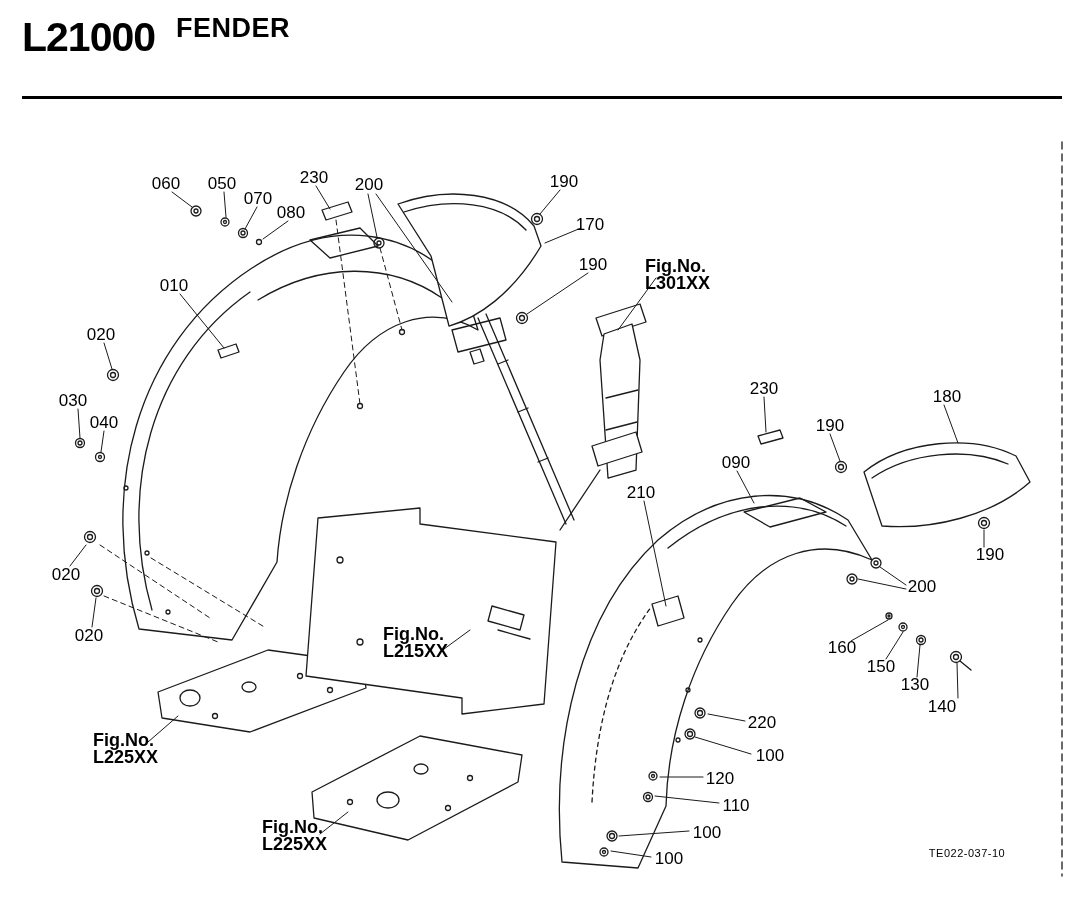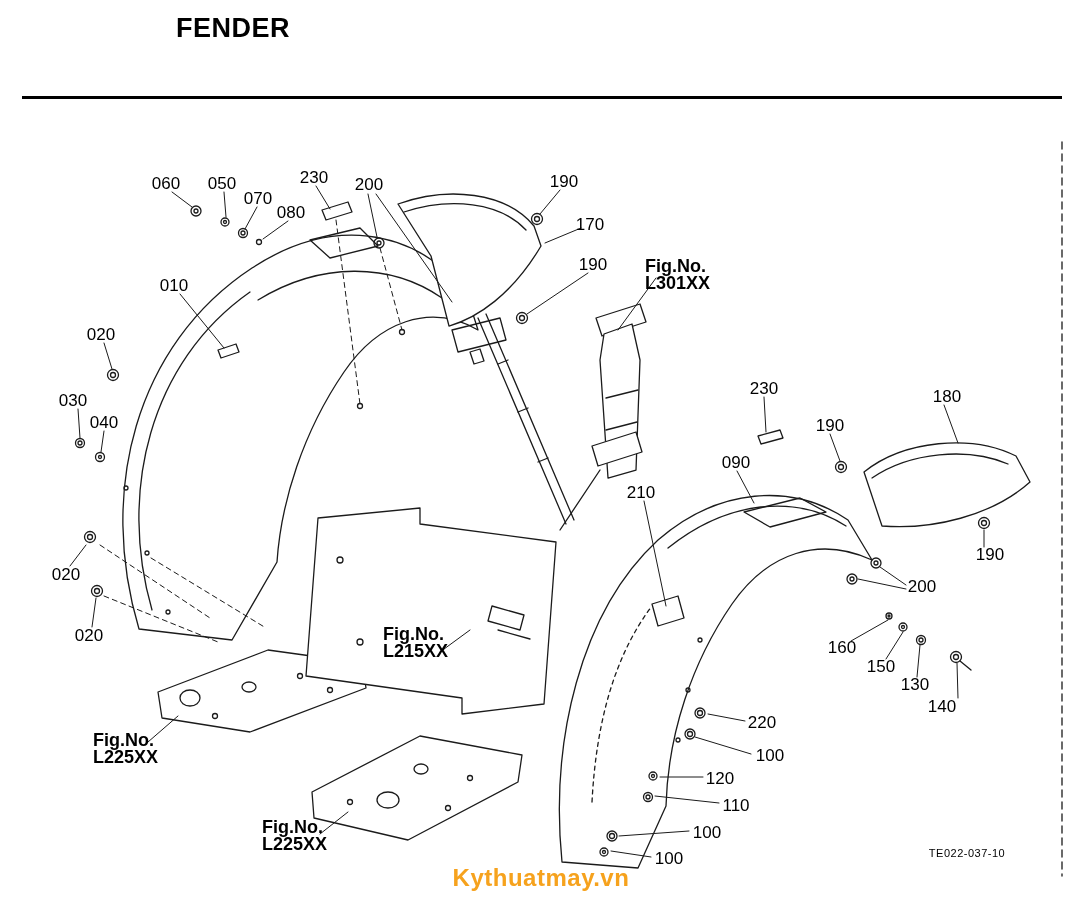--- a/index.html
+++ b/index.html
@@ -18,20 +18,21 @@
   .drawcode{position:absolute;transform:translate(-50%,-50%);font-size:11px;letter-spacing:.5px;}
   .watermark{position:absolute;transform:translate(-50%,-50%);font-size:24px;font-weight:bold;
              color:#f6a21d;letter-spacing:.5px;}
   svg{position:absolute;left:0;top:0;}
 </style>
 </head>
 <body>
 
 <div id="page">
 
+  <div class="hdr-code">L21000</div>
   <div class="hdr-en">FENDER</div>
   <div class="hdr-rule"></div>
 
   <svg width="1082" height="915" viewBox="0 0 1082 915">
     <g stroke="#1b1b1b" stroke-width="1.3" fill="none" stroke-linejoin="round" stroke-linecap="round">
 
       <path stroke-dasharray="7 5" d="M1062 142 L1062 876"></path>
 
       <path fill="#fff" d="M158 692 L268 650 L362 663 L366 688 L250 732 L162 718 Z"></path>
       <ellipse cx="190" cy="698" rx="10" ry="8"></ellipse>
@@ -242,15 +243,14 @@
   <div class="figref" style="left:93px;top:732px">
     <span>Fig.No.</span>
     <span class="l2">L225XX</span>
   </div>
   <div class="figref" style="left:262px;top:819px">
     <span>Fig.No.</span>
     <span class="l2">L225XX</span>
   </div>
 
   <div class="drawcode" style="left:967px;top:853px">TE022-037-10</div>
-  <div class="watermark" style="left:541px;top:878px">Kythuatmay.vn</div>
 
 </div>
 
 </body></html>

